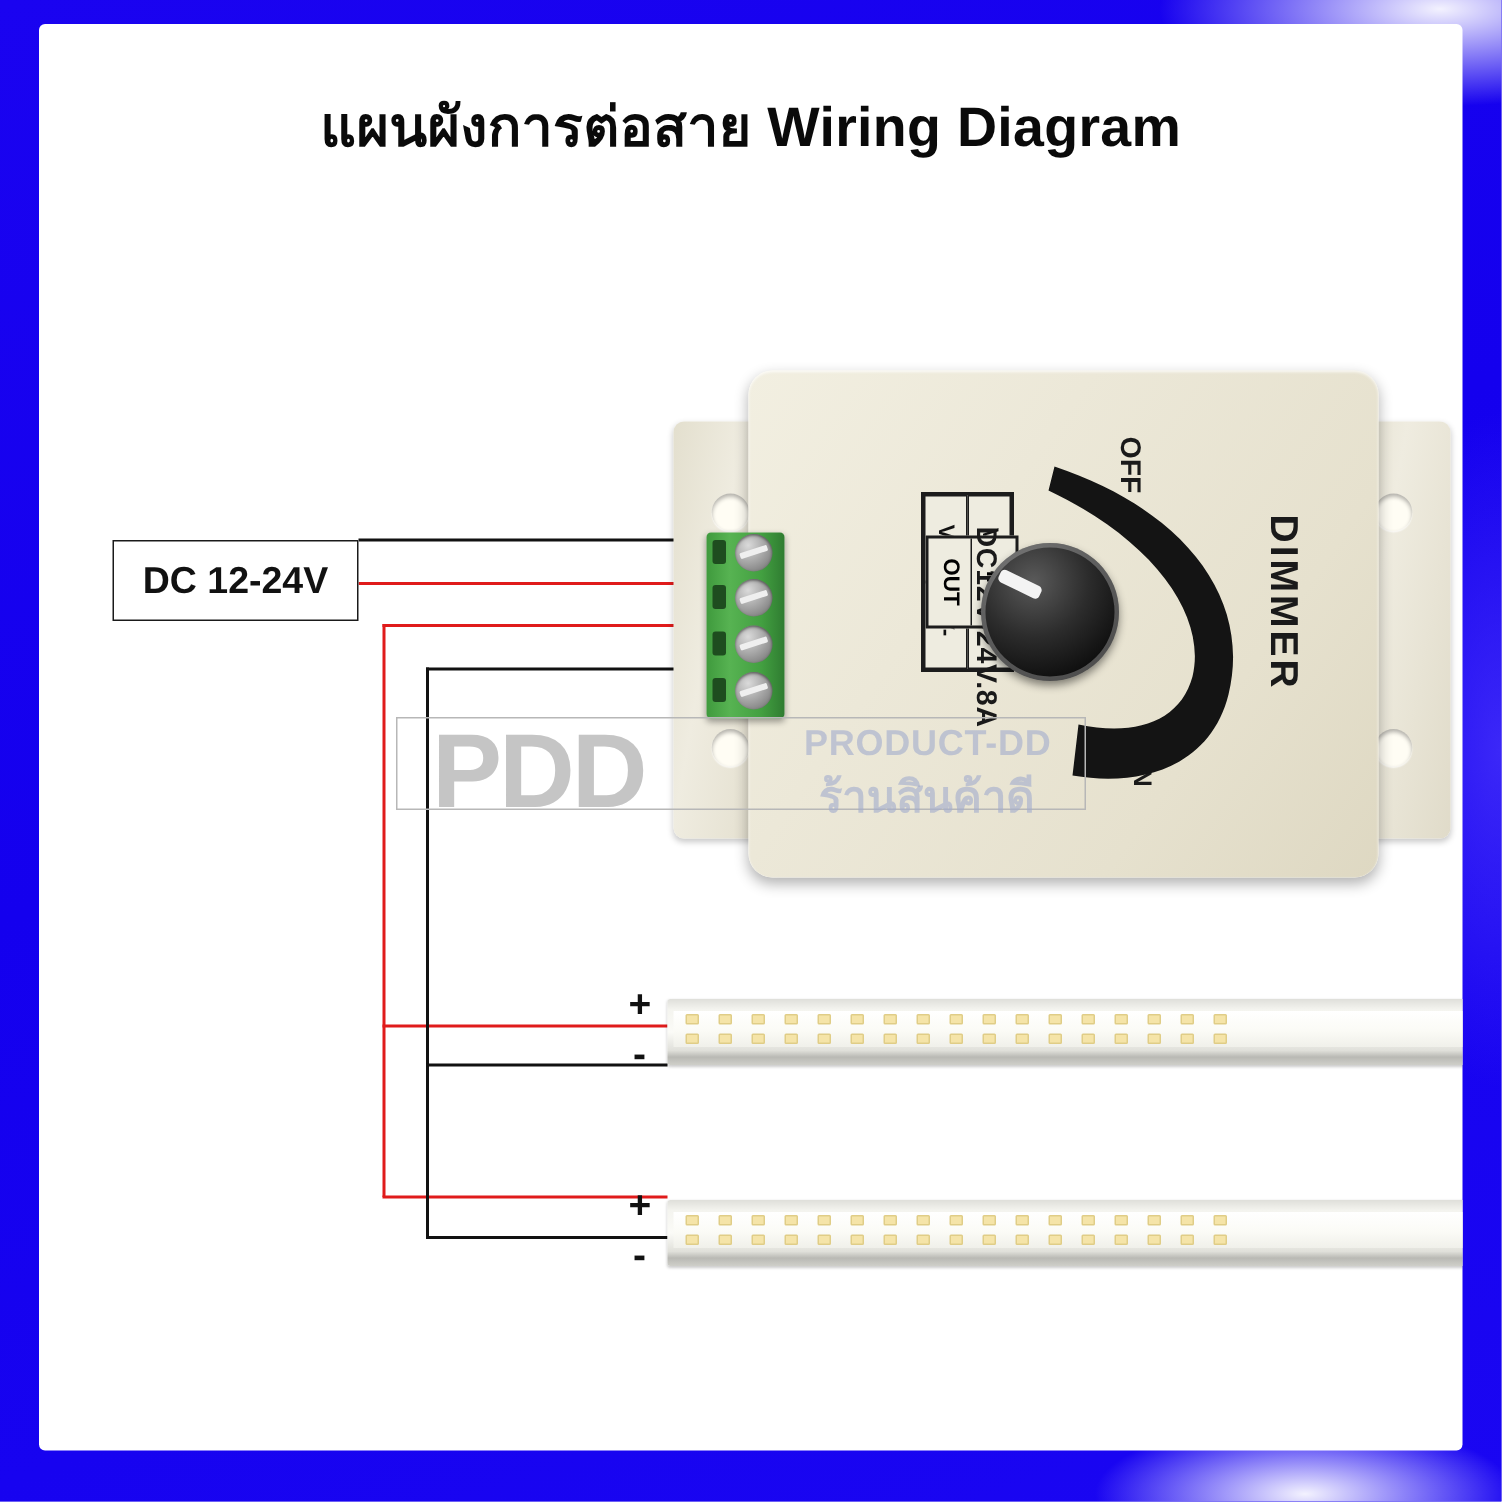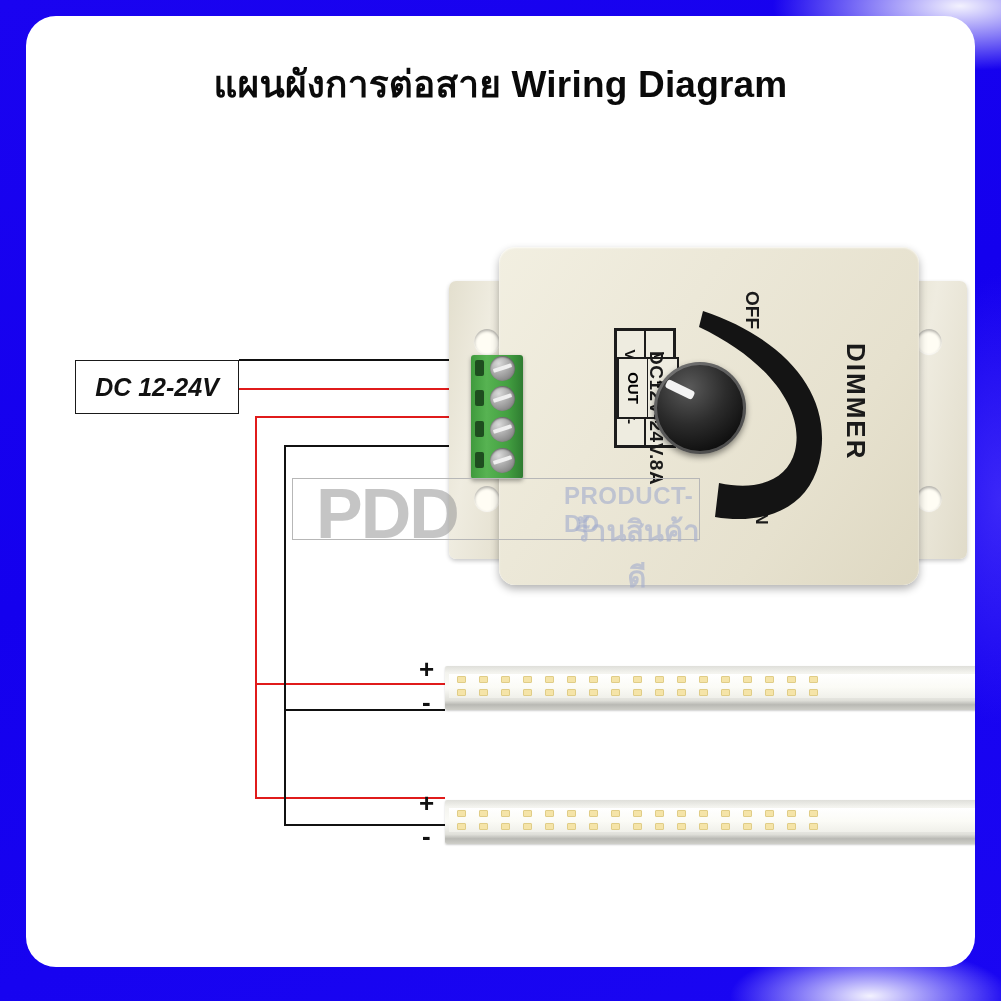--- a/index.html
+++ b/index.html
@@ -16,21 +16,21 @@
     background:
       radial-gradient(ellipse 260px 90px at 960px 6px, rgba(255,255,255,.95) 0%, rgba(255,255,255,0) 72%),
       radial-gradient(ellipse 200px 70px at 870px 996px, rgba(255,255,255,.95) 0%, rgba(255,255,255,0) 70%),
       radial-gradient(ellipse 120px 300px at 1000px 500px, rgba(90,70,255,.55) 0%, rgba(90,70,255,0) 75%),
       linear-gradient(160deg,#1a03f0 0%, #1400ee 45%, #1a06f2 100%);
   }
   #canvas {
     position:absolute;
     left:26px; top:16px; right:26px; bottom:34px;
     background:#ffffff;
-    border-radius:30px;
+    border-radius:4px;
     overflow:hidden;
   }
 
   
   #title {
     position:absolute; top:38px; left:0; width:100%;
     text-align:center;
     font-size:37px; font-weight:bold; color:#0a0a0a;
     letter-spacing:.2px;
     white-space:nowrap;
@@ -40,21 +40,21 @@
   .wire { position:absolute; background:#111; }
   .wire.red { background:#e01b1b; }
   .wh { height:2px; }
   .wv { width:2px; }
 
   
   #src-box {
     position:absolute;
     left:49px; top:344px; width:164px; height:54px;
     border:1.6px solid #1a1a1a; background:#fff;
-    display:flex; align-items:center; justify-content:center;font-style:italic;
+    display:flex; align-items:center; justify-content:center;
   }
   #src-label { font-size:25px; font-weight:bold; color:#111; }
 
   
   #dimmer { position:absolute; left:421px; top:225px; width:522px; height:350px; }
 
   .flange {
     position:absolute; top:40px; height:278px; width:76px;
     background:linear-gradient(100deg,#e3dfce 0%, #efece0 38%, #e0dbc9 100%);
     border-radius:7px;
@@ -177,21 +177,21 @@
   .sign {
     position:absolute; font-size:26px; font-weight:bold; color:#111;
   }
   #led-caption {
     position:absolute; left:583px; top:729px;
     font-size:26px; font-weight:bold; color:#111;
     white-space:nowrap;
   }
 
   
-  #wm { position:absolute; left:266px; top:462px; width:408px; height:62px; pointer-events:none; }
+  #wm { position:absolute; left:238px; top:462px; width:460px; height:62px; pointer-events:none; }
   #wm-rect { position:absolute; inset:0; border:1.4px solid #b7b7b7; }
   #wm-pdd {
     position:absolute; left:24px; top:-4px;
     font-size:70px; font-weight:bold; color:rgba(150,150,150,.55);
     letter-spacing:-2px;
   }
   #wm-brand {
     position:absolute; left:272px; top:4px;
     font-size:24px; font-weight:bold; color:rgba(163,172,205,.62);
     letter-spacing:.5px;

